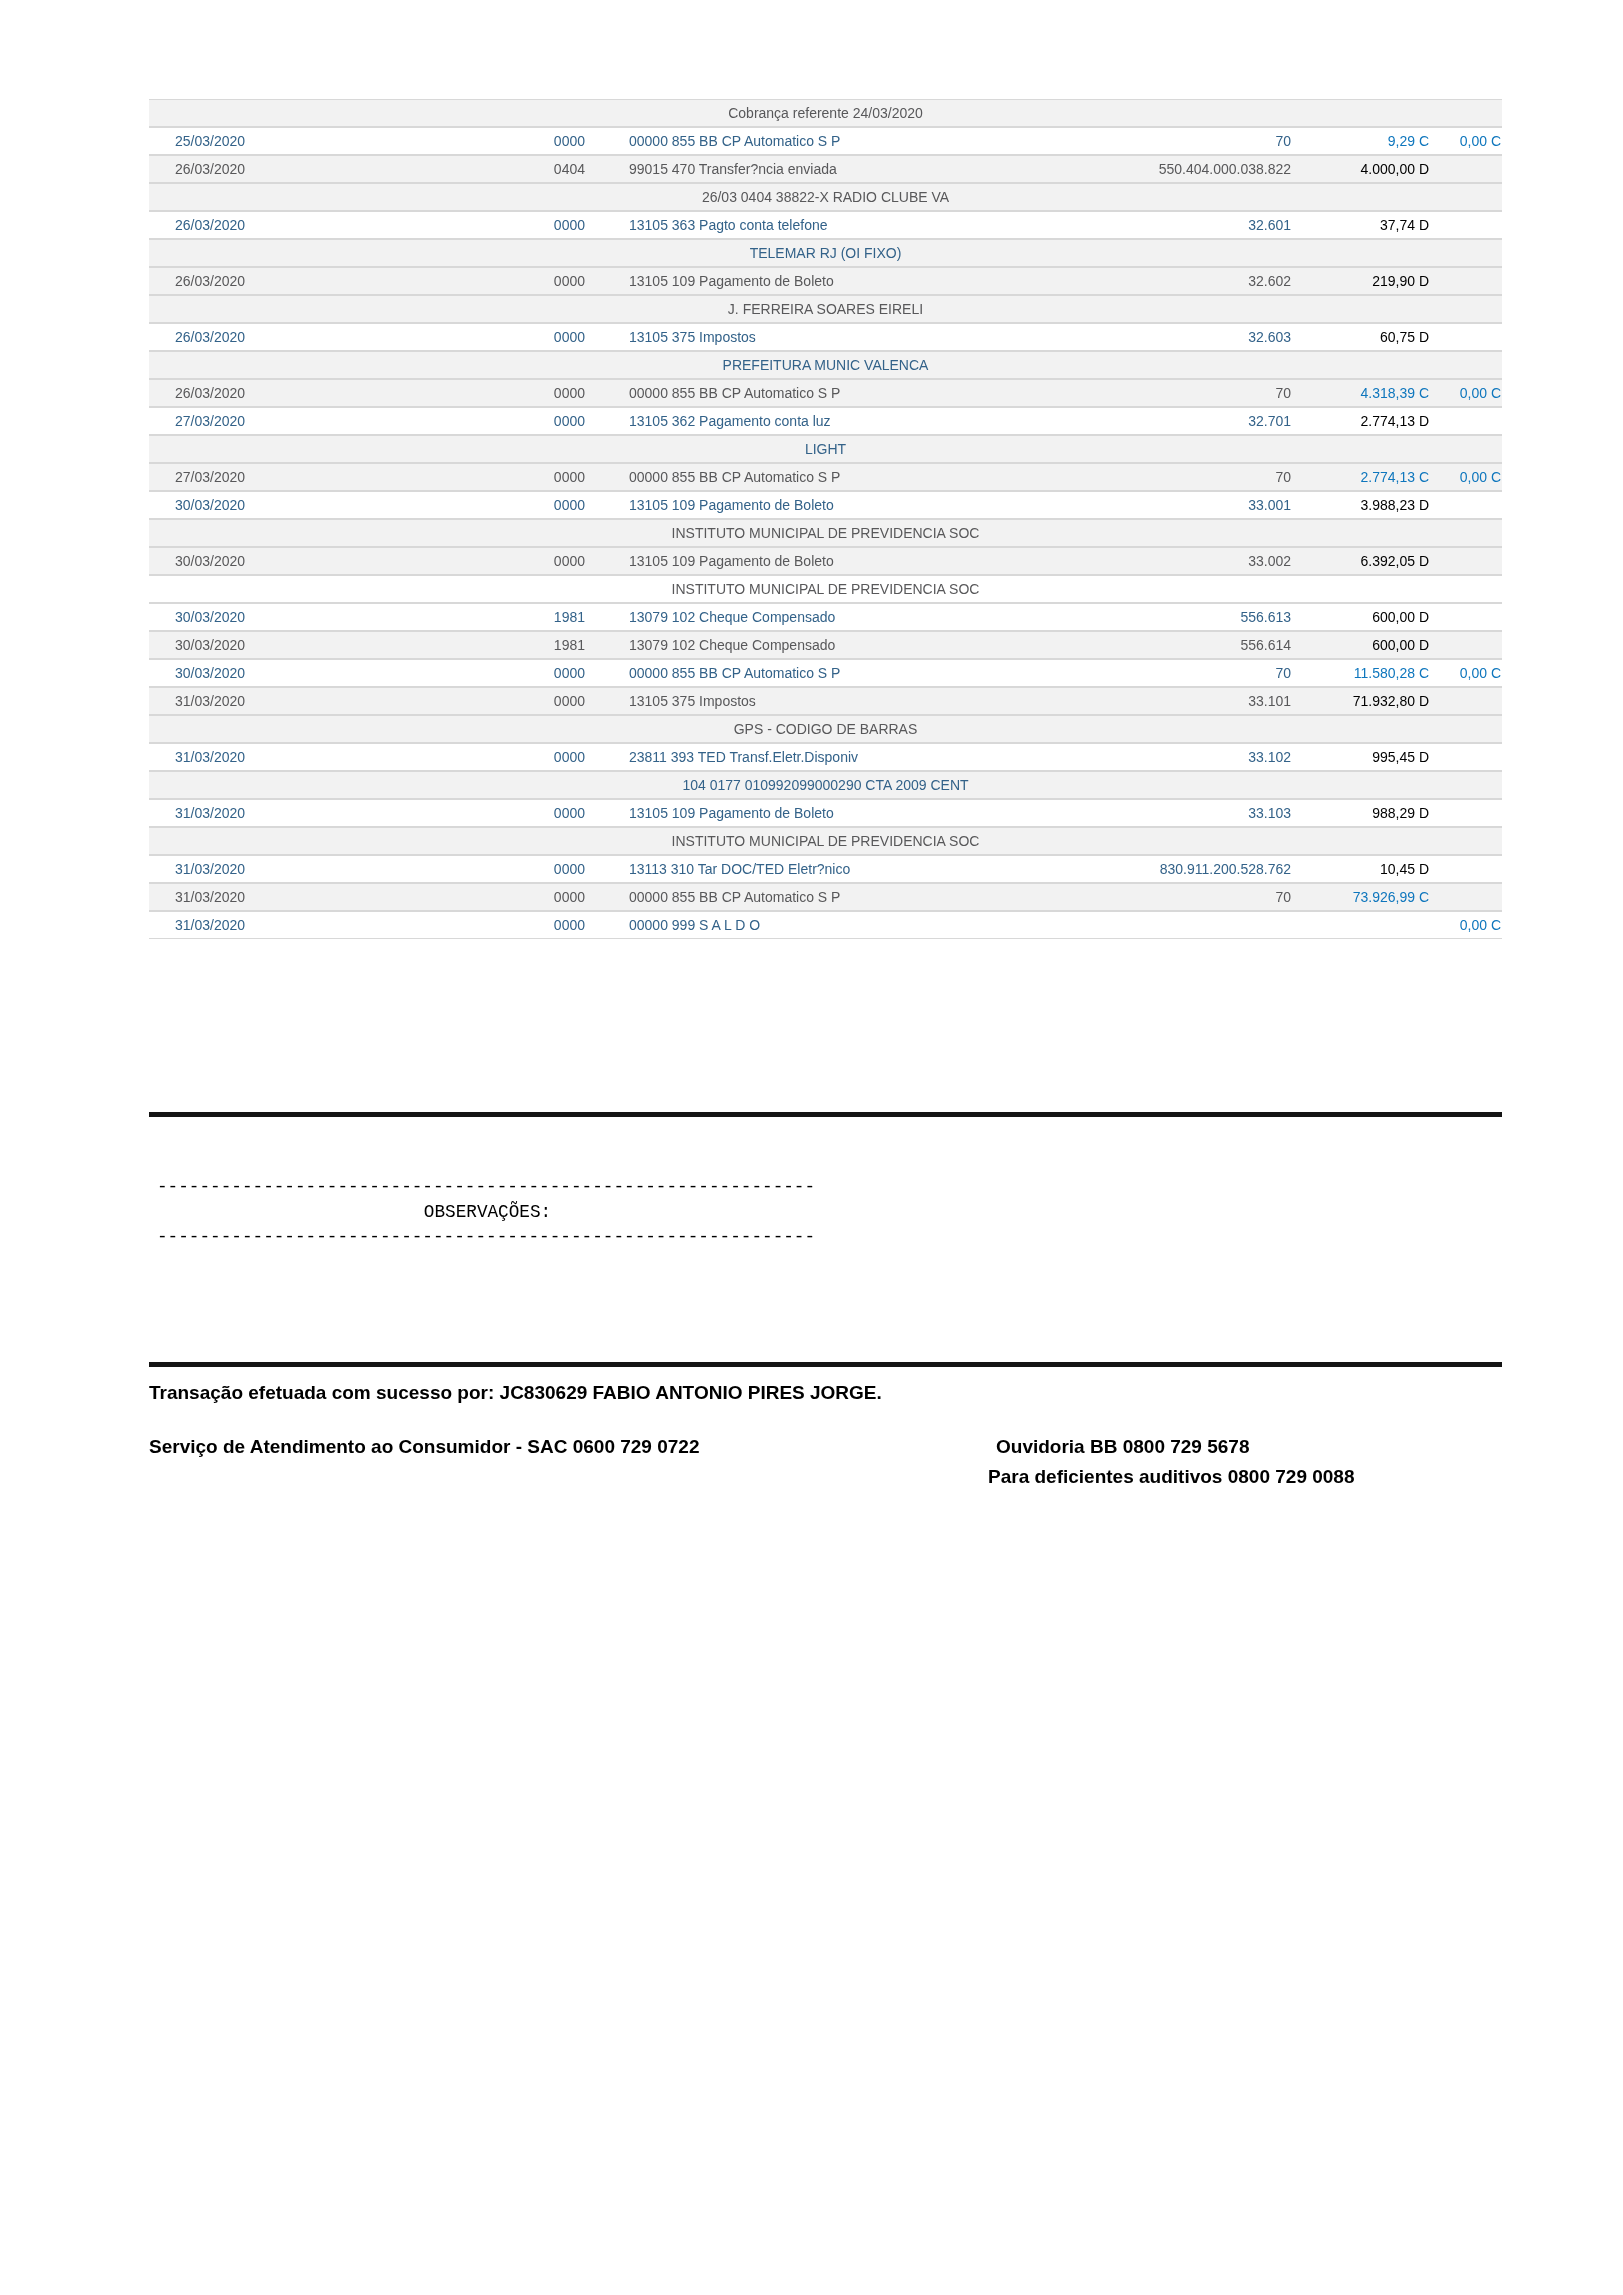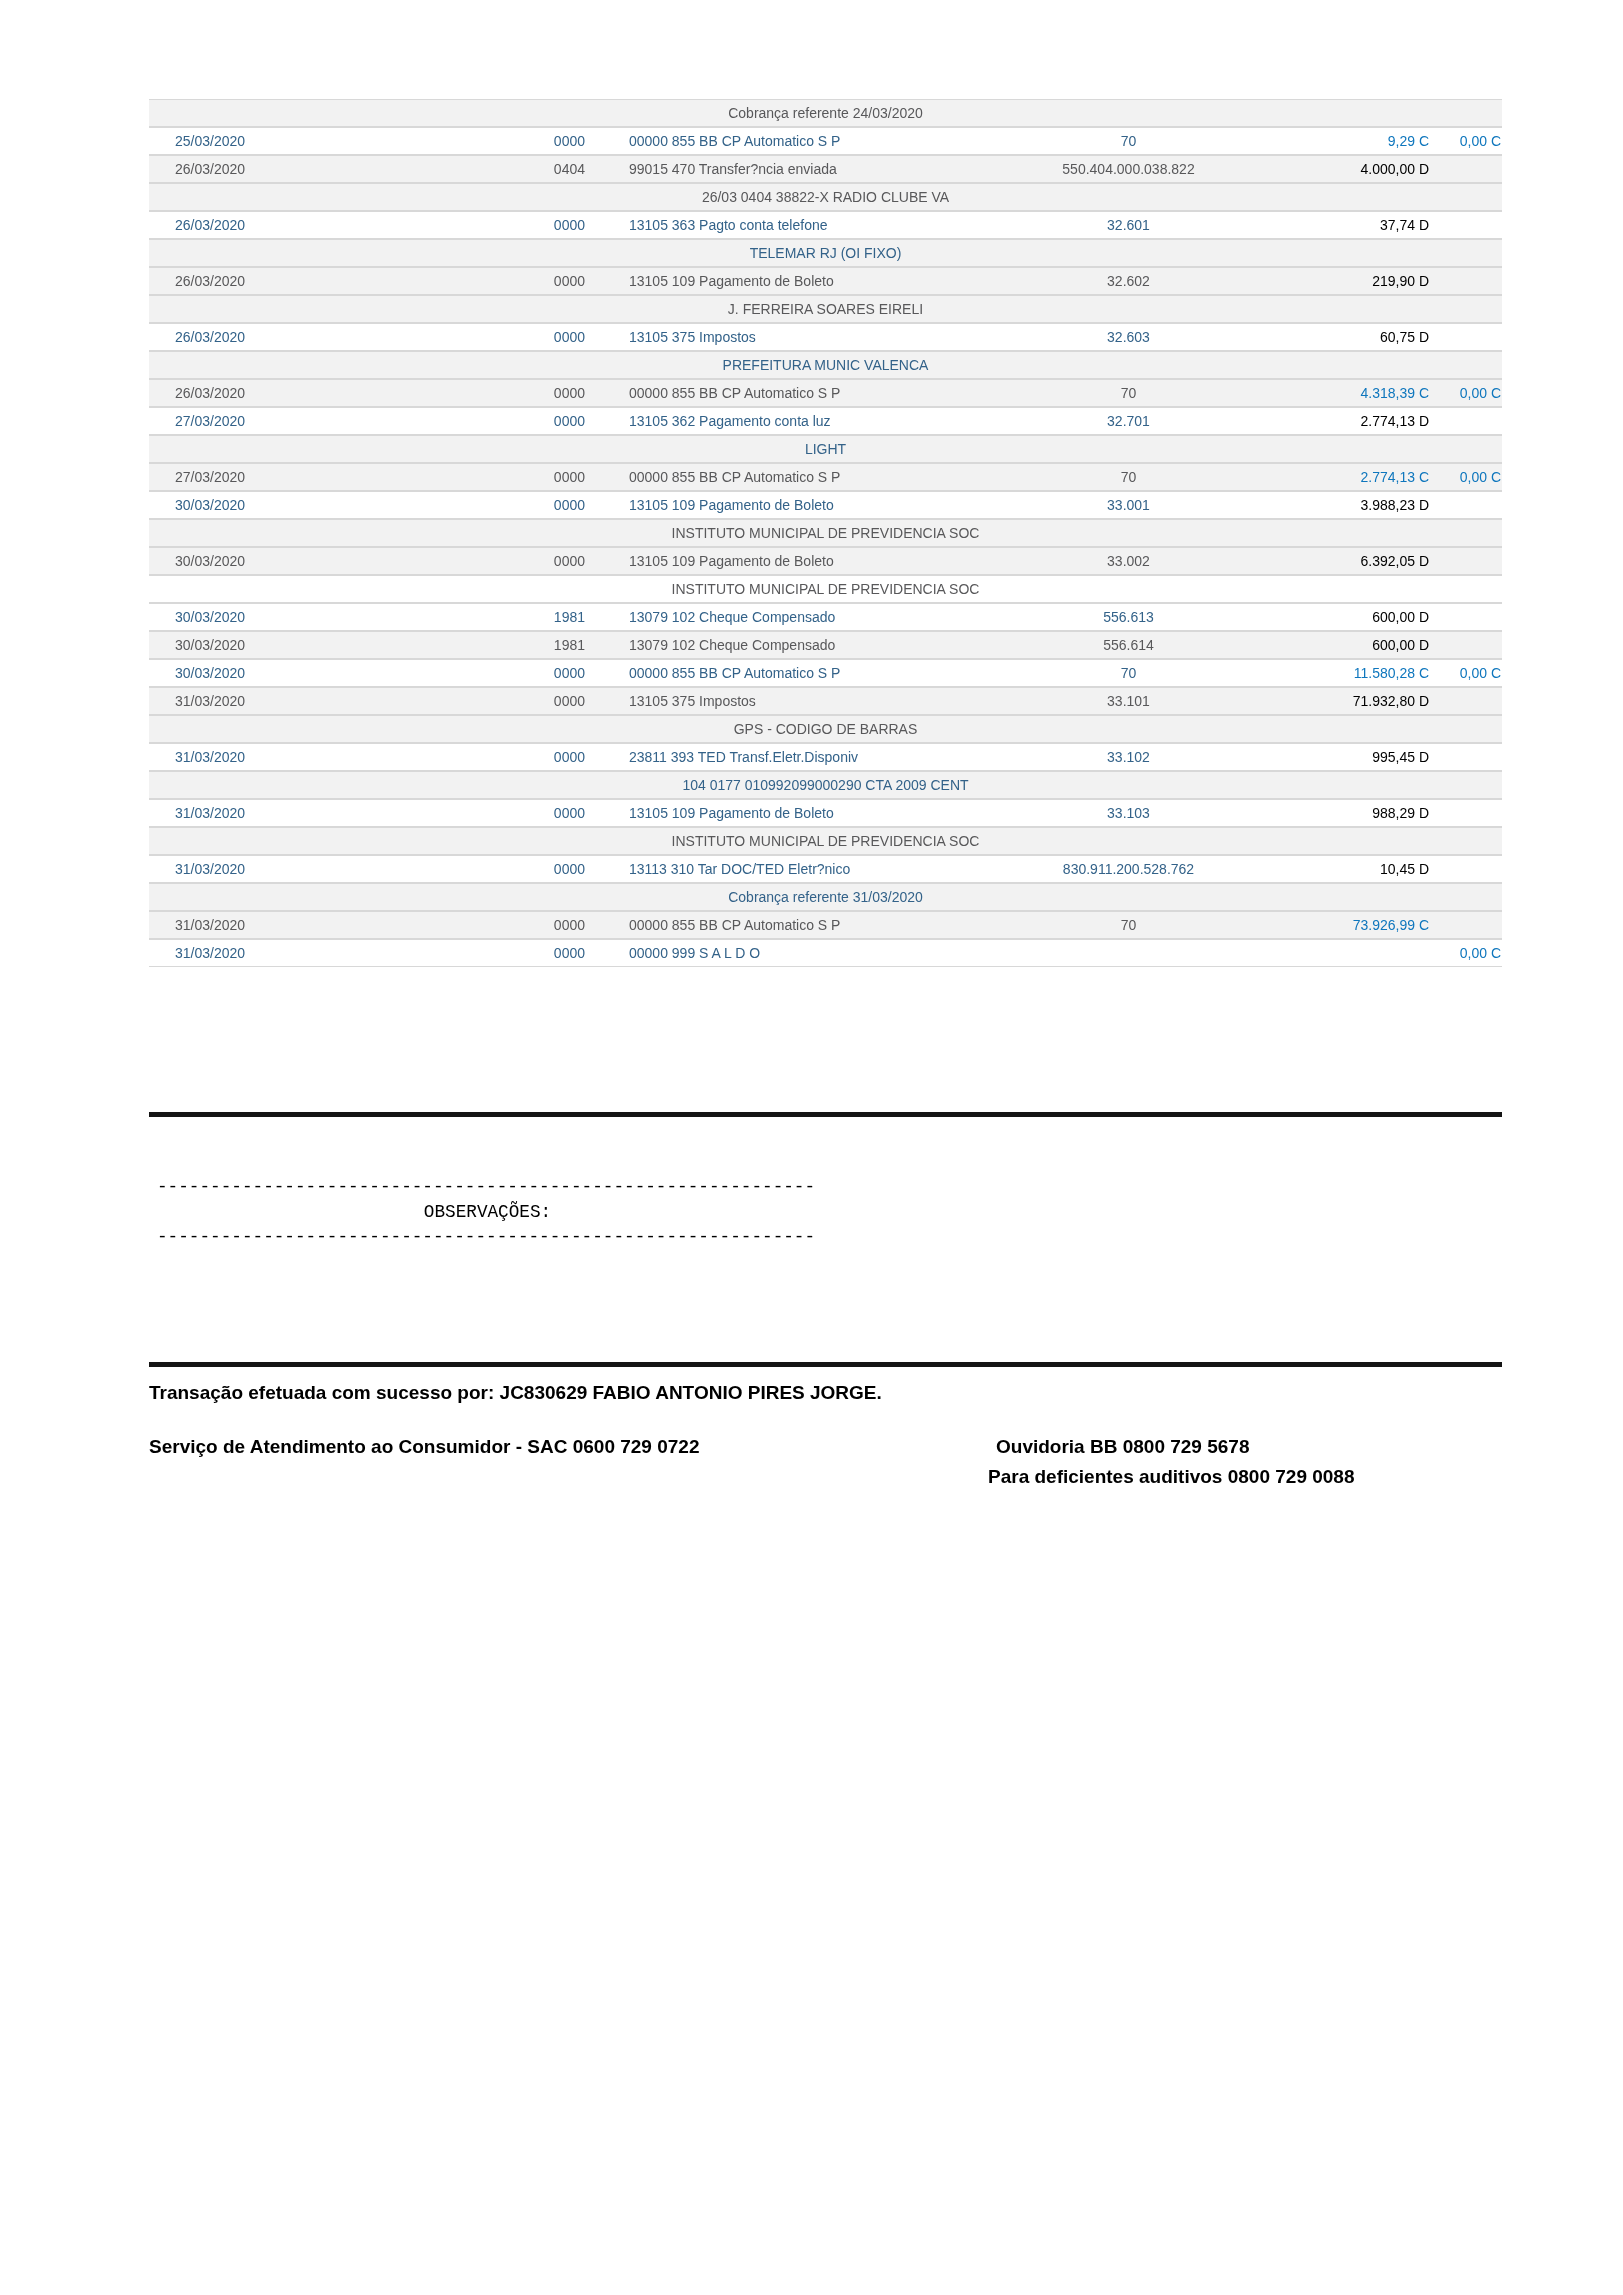--- a/index.html
+++ b/index.html
@@ -21,21 +21,21 @@
     border-bottom:0.7px solid #d8d8d8;
     margin-bottom:0;
     font-size:14px;
     background:#ffffff;
   }
   .row.gray{background:#f2f2f2;}
   .row span{position:absolute;top:0;white-space:nowrap;}
   .c-date{left:26px;}
   .c-ag{left:314px;width:122px;text-align:right;}
   .c-desc{left:480px;}
-  .c-doc{left:791px;width:377px;text-align:center;}
+  .c-doc{left:765px;width:377px;text-align:right;}
   .c-val{left:1112px;width:168px;text-align:right;}
   .c-bal{left:1280px;width:72px;text-align:right;}
   .c-center{left:0;width:100%;text-align:center;}
   .navy{color:#336289;}
   .grayt{color:#58585a;}
   .credit{color:#0e76bd;}
   .debit{color:#000000;}
   
   .bar{position:absolute;left:149px;width:1353px;height:5.2px;background:#141414;}
   .bar-table{top:1112px;}
@@ -211,23 +211,20 @@
         <span class="c-center grayt">INSTITUTO MUNICIPAL DE PREVIDENCIA SOC</span>
       </div>
       <div class="row white">
         <span class="c-date navy">31/03/2020</span>
         <span class="c-ag navy">0000</span>
         <span class="c-desc navy">13113 310 Tar DOC/TED Eletr?nico</span>
         <span class="c-doc navy">830.911.200.528.762</span>
         <span class="c-val debit">10,45 D</span>
       </div>
       <div class="row gray">
-        <span class="c-center navy">Cobrança referente 31/03/2020</span>
-      </div>
-      <div class="row gray">
         <span class="c-date grayt">31/03/2020</span>
         <span class="c-ag grayt">0000</span>
         <span class="c-desc grayt">00000 855 BB CP Automatico S P</span>
         <span class="c-doc grayt">70</span>
         <span class="c-val credit">73.926,99 C</span>
       </div>
       <div class="row white">
         <span class="c-date navy">31/03/2020</span>
         <span class="c-ag navy">0000</span>
         <span class="c-desc navy">00000 999 S A L D O</span>

